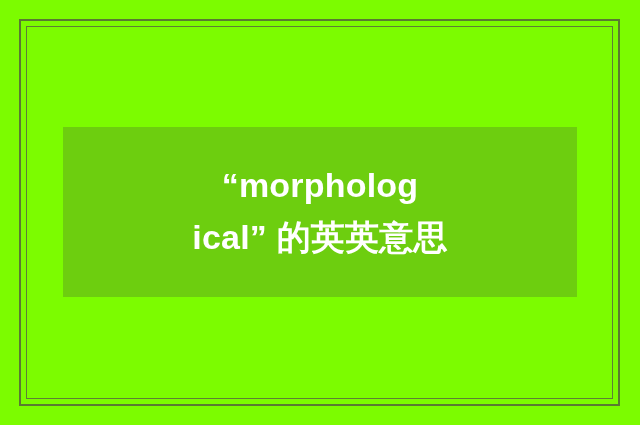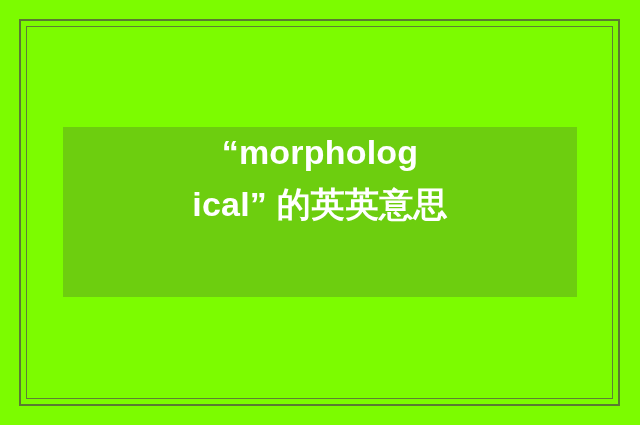--- a/index.html
+++ b/index.html
@@ -45,21 +45,21 @@
 
   
   #content-panel {
     position: absolute;
     left: 63px;
     top: 127px;
     width: 514px;
     height: 170px;
     background: #6DCE0F;
     display: flex;
-    align-items: flex-start;
+    align-items: center;
     justify-content: center;
   }
 
   #headline {
     color: #FFFFFF;
     font-family: "Liberation Sans", sans-serif;
     font-weight: bold;
     font-size: 34px;
     line-height: 1.52;
     text-align: center;

